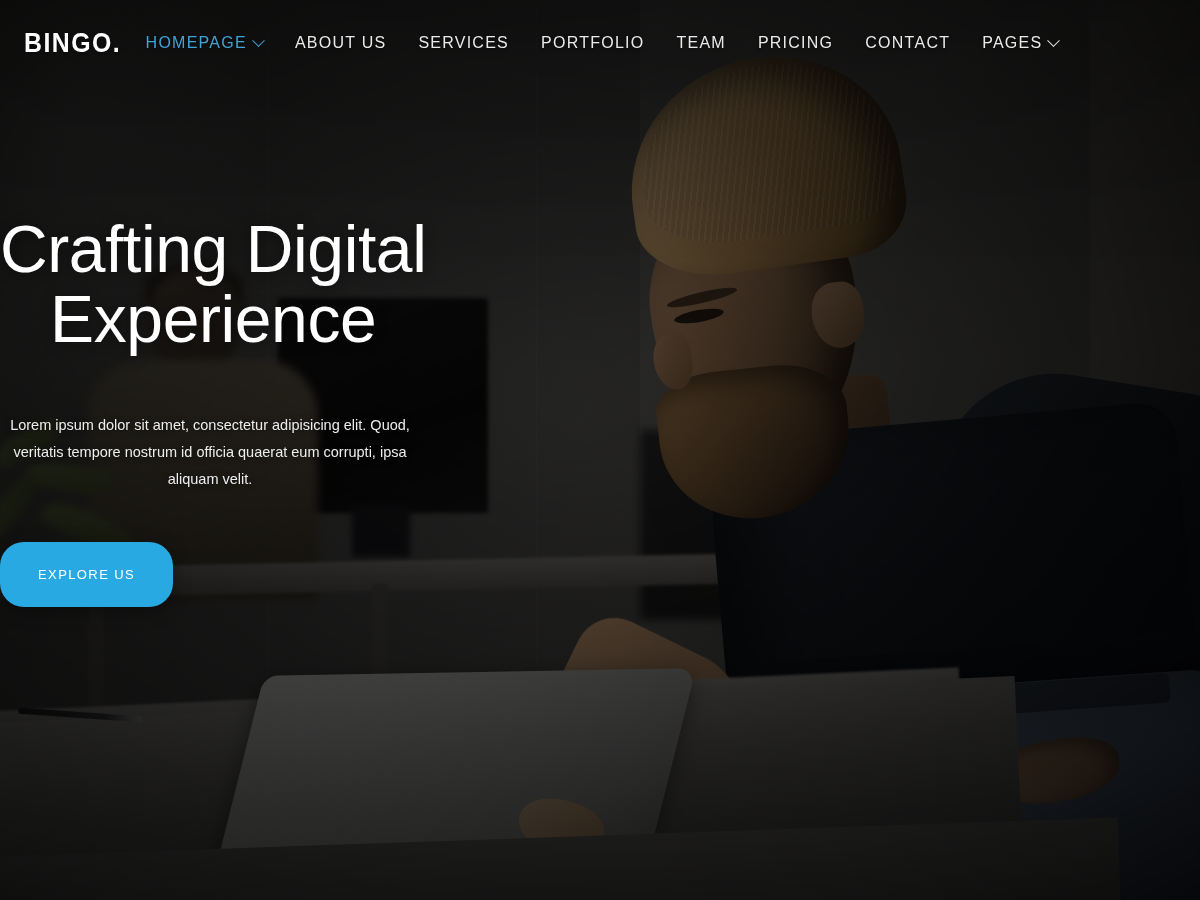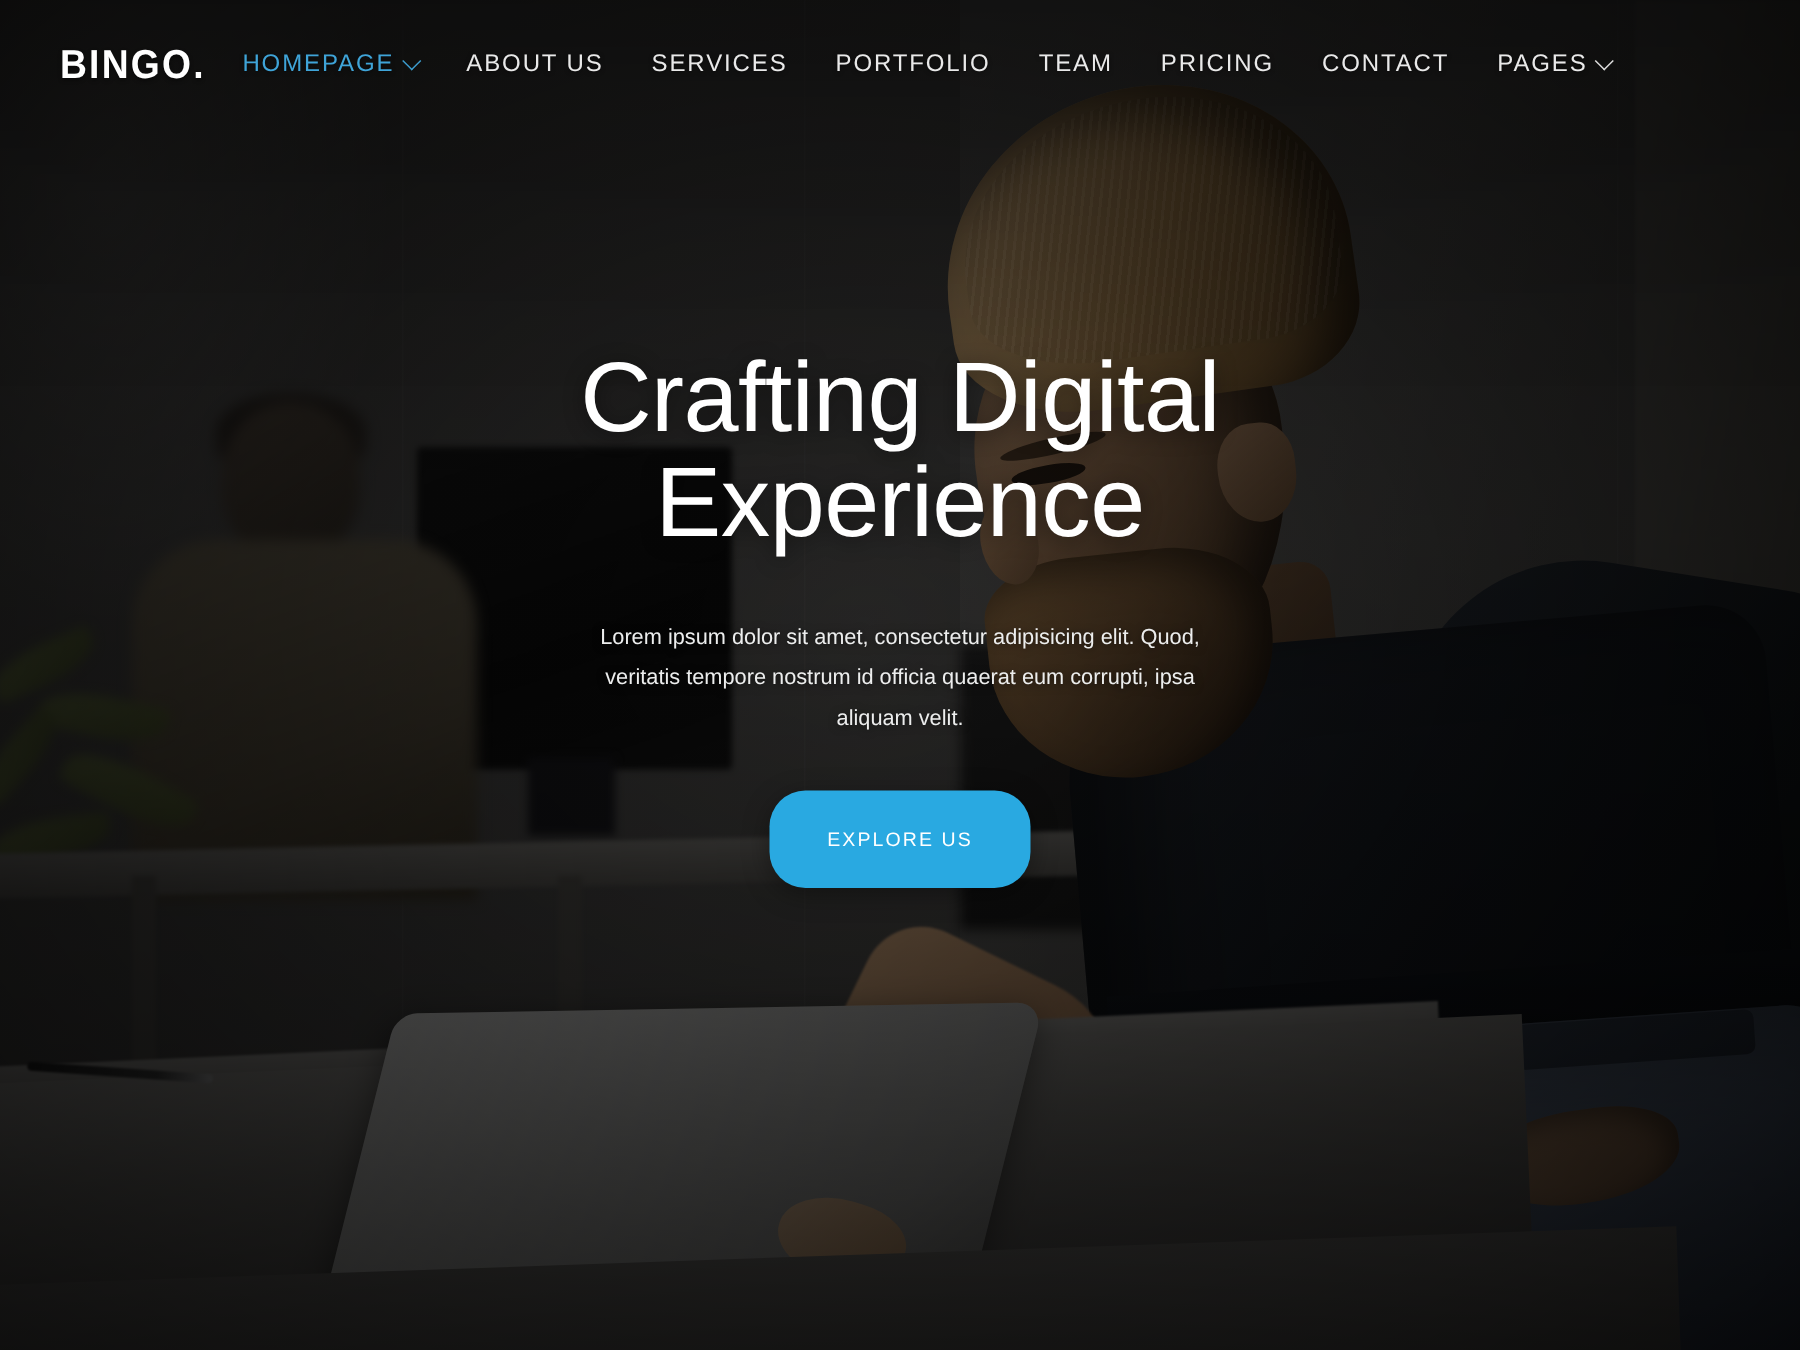--- a/index.html
+++ b/index.html
@@ -277,21 +277,21 @@
   .photo-blurband {
     position:absolute; left:0; top:0; width:1200px; height:260px;
     backdrop-filter:blur(0px);
     background:linear-gradient(180deg, rgba(0,0,0,.18), rgba(0,0,0,0));
   }
 
   
   .site-header {
     position:absolute; left:0; top:0; width:1024px; height:86px;
     display:flex; align-items:center;
-    padding:0 40px;
+    padding:0 24px;
     z-index:20;
     text-align:center;
   }
   .logo {
     font-size:27px; font-weight:700; letter-spacing:1.6px;
     color:#ffffff;
     font-family:"Liberation Sans", sans-serif;
     transform:scaleX(.92);
     transform-origin:left center;
     text-shadow:0 1px 3px rgba(0,0,0,.45);
@@ -317,24 +317,25 @@
     border-right:1.7px solid currentColor;
     border-bottom:1.7px solid currentColor;
     transform:rotate(45deg) translate(-2px,-2px);
     opacity:.95;
   }
 
   
   .hero-content {
     position:absolute; left:0; top:0; width:1200px; height:900px;
     display:flex; flex-direction:column;
-    align-items:center; justify-content:center;
+    align-items:flex-start; justify-content:center;
     text-align:center;
     z-index:15;
     padding-bottom:78px;
+    gap:15px;
   }
   .hero-title {
     font-size:66px;
     line-height:1.06;
     font-weight:400;
     color:#ffffff;
     letter-spacing:-0.4px;
     max-width:640px;
     text-shadow:0 2px 14px rgba(0,0,0,.45);
   }

